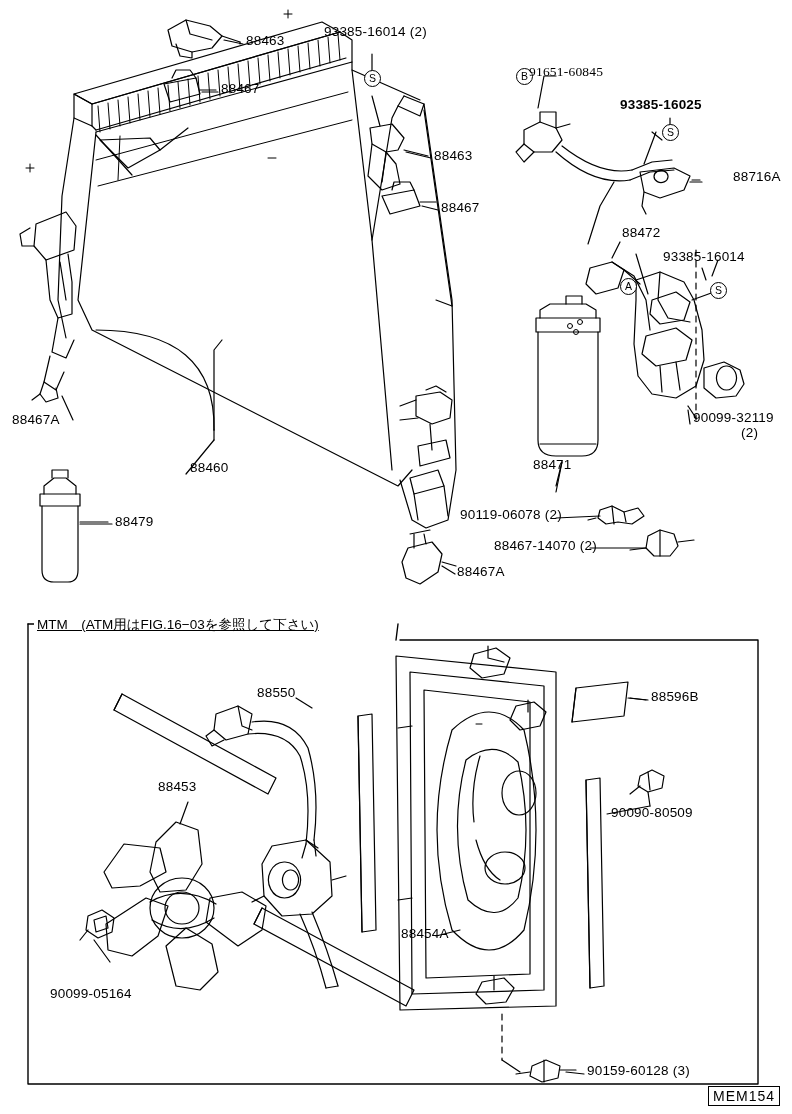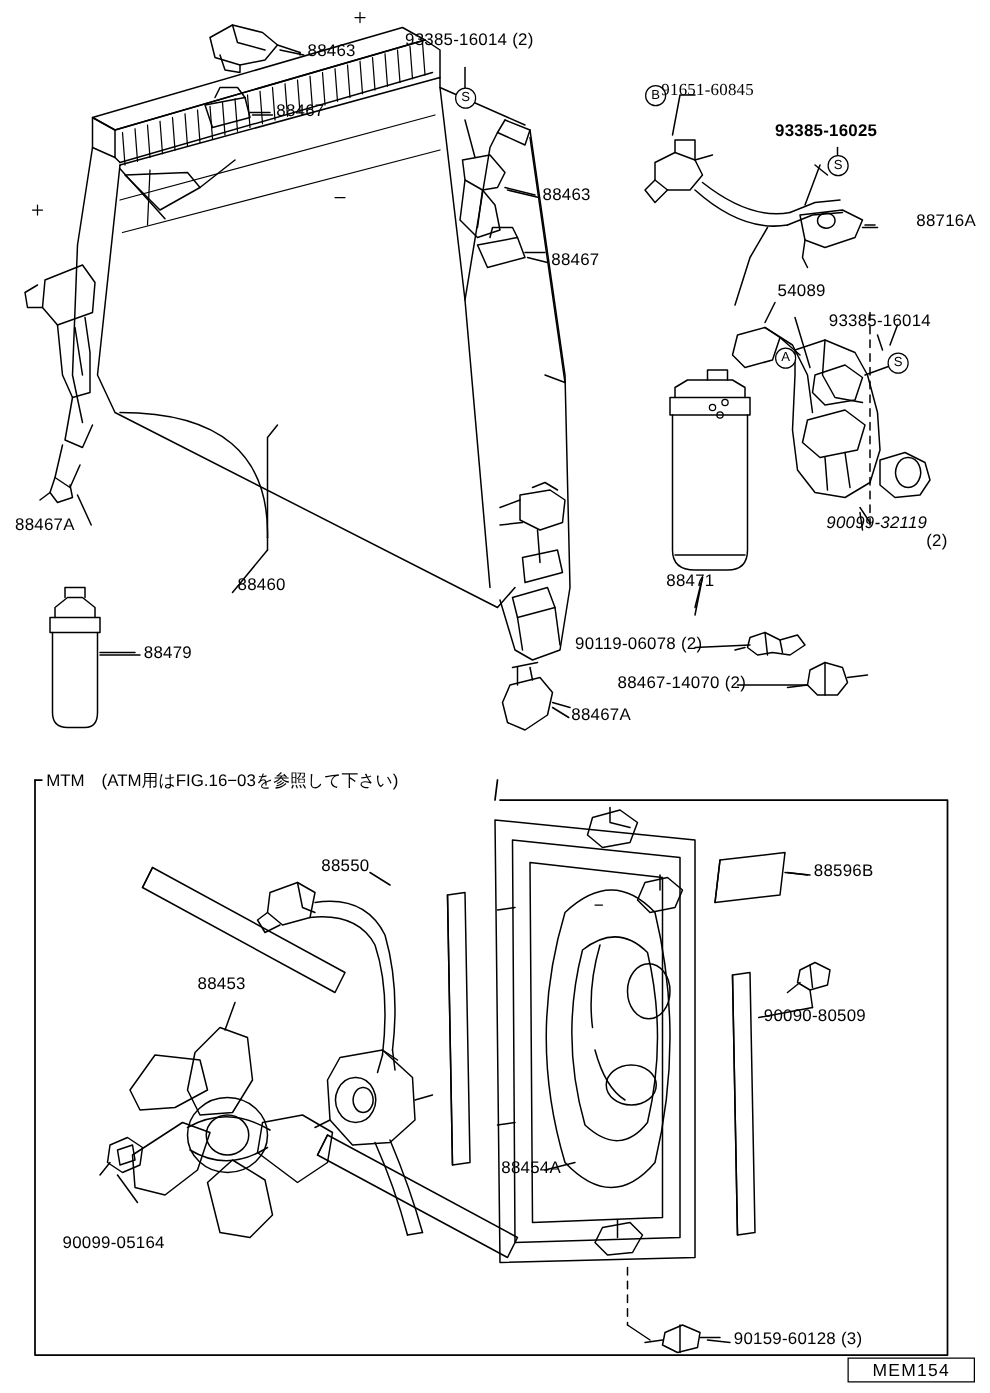--- a/index.html
+++ b/index.html
@@ -3,21 +3,21 @@
 <meta charset="utf-8">
 <style>
   html,body{margin:0;padding:0;background:#ffffff;}
   body{width:792px;height:1114px;position:relative;overflow:hidden;
        font-family:"Liberation Sans", sans-serif;color:#000;}
   #sheet{position:absolute;left:0;top:0;width:792px;height:1114px;}
   svg.layer{position:absolute;left:0;top:0;width:792px;height:1114px;}
   .lbl{position:absolute;font-size:13.5px;letter-spacing:0.2px;white-space:nowrap;
        font-family:"Liberation Sans", sans-serif;}
   .footer{position:absolute;right:12px;bottom:8px;font-size:14px;letter-spacing:1px;
-          border:1px solid #000;padding:1px 19px;}
+          border:1px solid #000;padding:1px 4px;}
   .mtmtitle{position:absolute;font-size:13.5px;white-space:nowrap;background:#fff;padding:0 3px;}
   .circ{position:absolute;width:15px;height:15px;border:1.3px solid #000;border-radius:50%;
         font-size:10.5px;line-height:15px;text-align:center;background:#fff;}
 </style>
 </head>
 <body>
 
 <div id="sheet">
 
   <svg class="layer" viewBox="0 0 792 1114">
@@ -324,36 +324,36 @@
   </div>
 
   <div class="lbl" style="left:246px;top:33px;">88463</div>
   <div class="lbl" style="left:324px;top:24px;">93385-16014 (2)</div>
   <div class="lbl" style="left:529px;top:64px;font-family:Liberation Serif, serif;">91651-60845</div>
   <div class="lbl" style="left:221px;top:81px;">88467</div>
   <div class="lbl" style="left:620px;top:97px;font-weight:bold;">93385-16025</div>
   <div class="lbl" style="left:434px;top:148px;">88463</div>
   <div class="lbl" style="left:704px;top:169px;margin-left:29px;">88716A</div>
   <div class="lbl" style="left:441px;top:200px;">88467</div>
-  <div class="lbl" style="left:622px;top:225px;">54089</div>
+  <div class="lbl" style="left:622px;top:225px;">88472</div>
   <div class="lbl" style="left:663px;top:249px;">93385-16014</div>
   <div class="lbl" style="left:12px;top:412px;">88467A</div>
-  <div class="lbl" style="left:661px;top:410px;font-style:italic;">90099-32119</div>
+  <div class="lbl" style="left:693px;top:410px;">90099-32119</div>
   <div class="lbl" style="left:741px;top:425px;">(2)</div>
   <div class="lbl" style="left:190px;top:460px;">88460</div>
   <div class="lbl" style="left:533px;top:457px;">88471</div>
   <div class="lbl" style="left:115px;top:514px;">88479</div>
   <div class="lbl" style="left:460px;top:507px;">90119-06078 (2)</div>
   <div class="lbl" style="left:494px;top:538px;">88467-14070 (2)</div>
   <div class="lbl" style="left:457px;top:564px;">88467A</div>
   <div class="lbl" style="left:257px;top:685px;">88550</div>
   <div class="lbl" style="left:651px;top:689px;">88596B</div>
   <div class="lbl" style="left:158px;top:779px;">88453</div>
   <div class="lbl" style="left:611px;top:805px;">90090-80509</div>
   <div class="lbl" style="left:401px;top:926px;text-align:center;">88454A</div>
   <div class="lbl" style="left:50px;top:965px;margin-top:21px;">90099-05164</div>
   <div class="lbl" style="left:587px;top:1063px;">90159-60128 (3)</div>
 
-  <div class="mtmtitle" style="left:34px;top:616px;">MTM　(ATM用はFIG.16−03を参照して下さい)</div>
+  <div class="mtmtitle" style="left:34px;top:616px;text-decoration:underline;">MTM　(ATM用はFIG.16−03を参照して下さい)</div>
 
   <div class="footer">MEM154</div>
 
 </div>
 
 </body></html>

